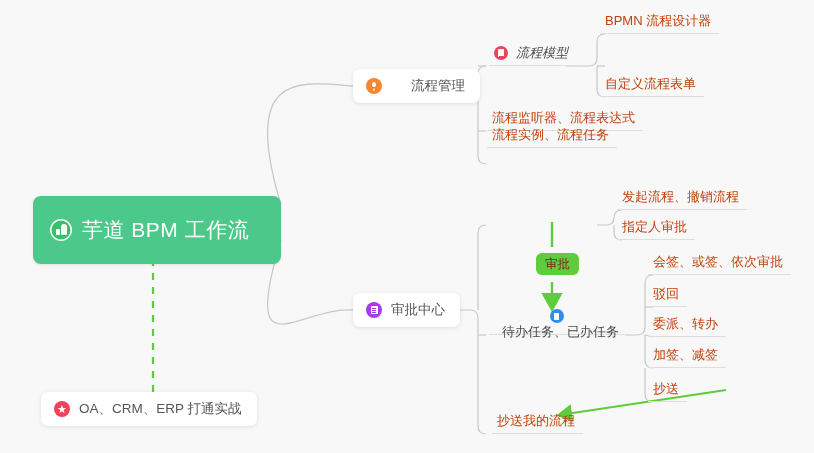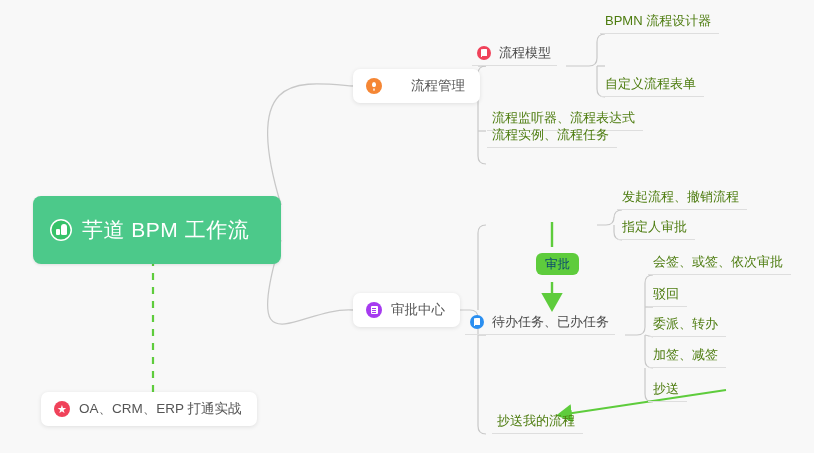--- a/index.html
+++ b/index.html
@@ -196,31 +196,31 @@
     width: 1.3px;
     height: 7.5px;
     background: #ffffff;
     z-index: 2;
     border-radius: 1px;
   }
   .flag-red   { background: #f0425a; }
   .flag-green { background: #24bf4f; }
   .flag-blue  { background: #2b8ff0; }
 
-  #node-flow-model   { left: 472px; top: 40px; }
+  #node-flow-model   { left: 489px; top: 40px; font-style: italic; }
   #node-my-flows     { left: 489px; top: 199px; }
-  #node-todo-tasks   { left: 465px; top: 309px; }
+  #node-todo-tasks   { left: 489px; top: 309px; flex-direction: column; }
 
   
   .leaf-node {
     position: absolute;
     height: 26px;
     line-height: 26px;
     font-size: 13px;
-    color: #4d7c0f;
+    color: #c2410c;
     border-bottom: 1px solid #dedede;
     padding: 0 8px 0 5px;
     box-sizing: border-box;
     white-space: nowrap;
   }
 
   
   #leaf-bpmn       { left: 600px; top: 8px;  }
   #leaf-dingtalk   { left: 600px; top: 38px; }
   #leaf-customform { left: 600px; top: 71px; }
@@ -240,21 +240,21 @@
   #leaf-cc-my      { left: 492px; top: 408px; }
 
   
   .callout {
     position: absolute;
     left: 536px;
     top: 253px;
     background: #5ecc3c;
     border-radius: 6px;
     padding: 4px 9px;
-    color: #0c4a6e;
+    color: #7f1d1d;
     font-size: 12.5px;
     line-height: 1.15;
     white-space: nowrap;
     z-index: 4;
   }
 </style>
 </head>
 <body>
 
 <div id="canvas">

